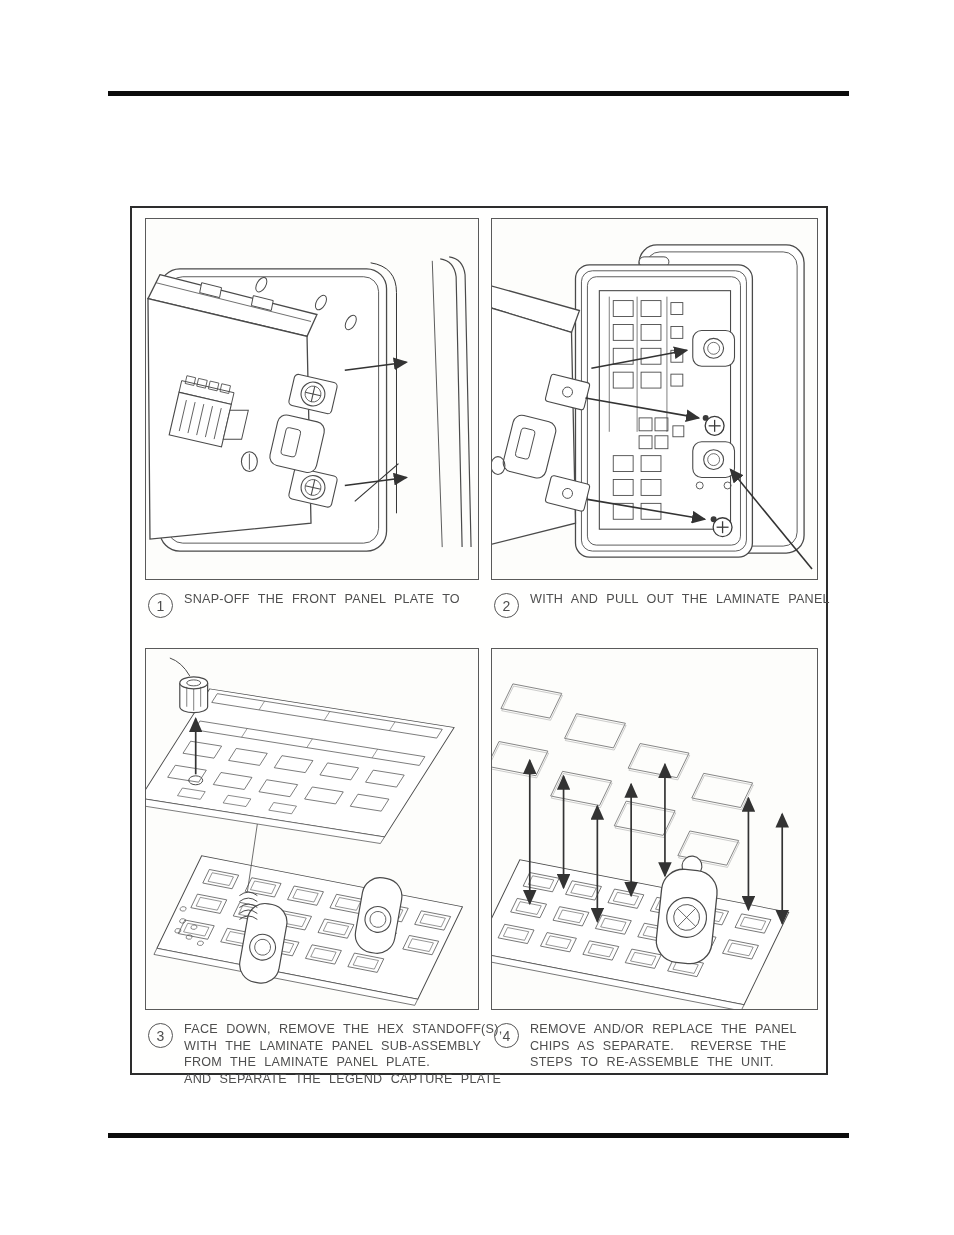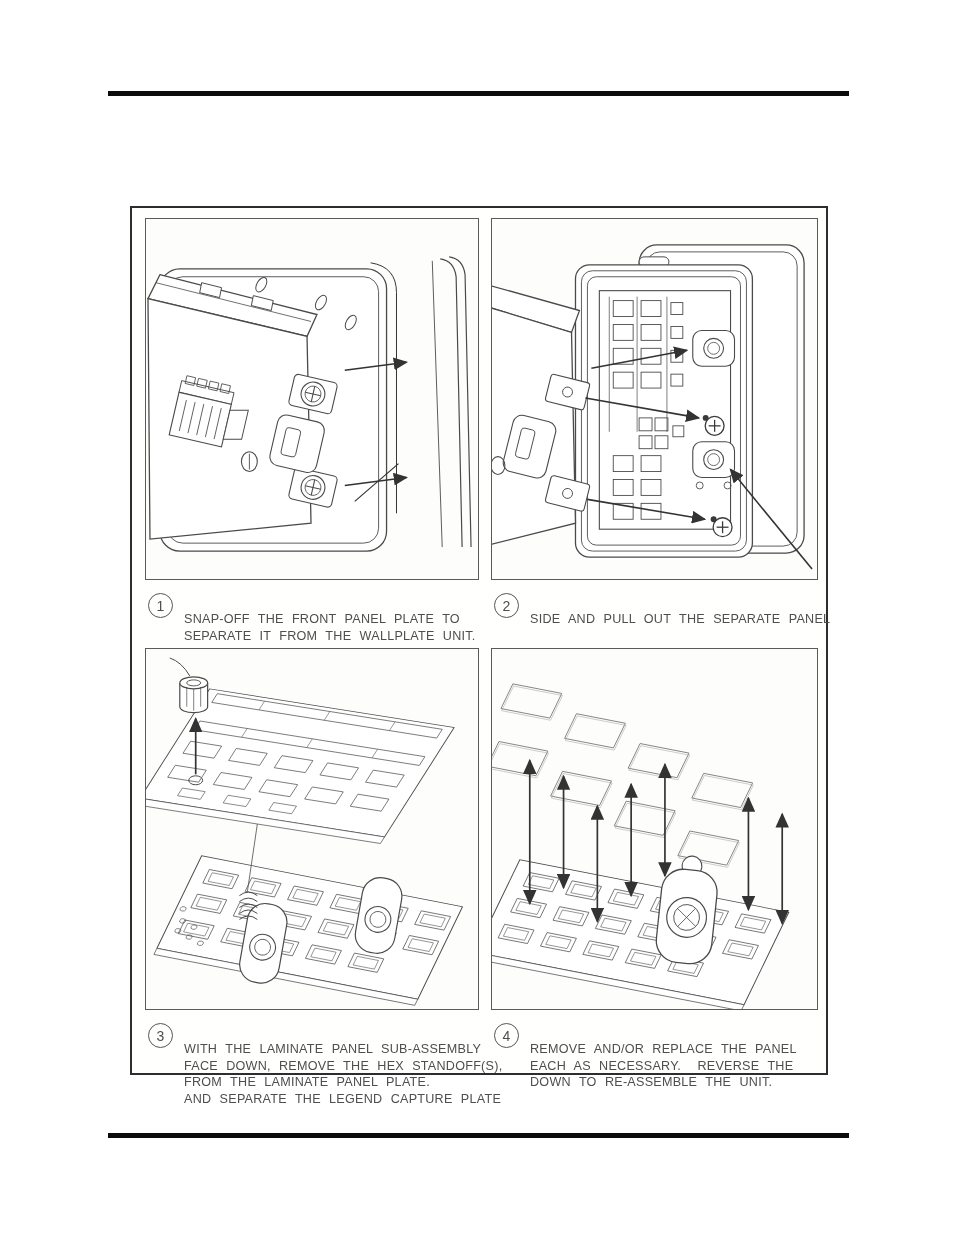--- a/index.html
+++ b/index.html
@@ -29,21 +29,21 @@
   }
   .cap1{left:16px;top:383px;width:336px;}
   .cap2{left:362px;top:383px;width:330px;}
   .cap3{left:16px;top:813px;width:336px;}
   .cap4{left:362px;top:813px;width:330px;}
   .step-circle{
     flex:0 0 auto;width:25px;height:25px;border:1.6px solid #565656;border-radius:50%;
     display:flex;align-items:center;justify-content:center;
     font-size:14px;line-height:1;color:#4e4e4e;margin-top:2px;box-sizing:border-box;
   }
-  .caption-text{font-size:12.6px;line-height:16.6px;letter-spacing:0.25px;word-spacing:4.5px;margin-top:20px;}
+  .caption-text{font-size:12.6px;line-height:16.6px;letter-spacing:0.25px;word-spacing:4.5px;}
   .caption-text div{white-space:pre;}
 </style>
 </head>
 <body>
 
 <div class="page">
 
   <div class="rule rule-top"></div>
 
   <div class="figure-box">
@@ -414,47 +414,46 @@
           <line x1="186" y1="262" x2="206" y2="278" stroke-width="0.8"></line>
           <line x1="188" y1="280" x2="204" y2="260" stroke-width="0.8"></line>
         </g>
       </svg>
     </div>
 
     <div class="caption cap1">
       <div class="step-circle">1</div>
       <div class="caption-text">
         <div>SNAP-OFF THE FRONT PANEL PLATE TO</div>
-        <div>SEPARATE IT FROM THE WALLPLATE UNIT.</div>
       </div>
     </div>
 
     <div class="caption cap2">
       <div class="step-circle">2</div>
       <div class="caption-text">
-        <div>SIDE AND PULL OUT THE SEPARATE PANEL</div>
+        <div>WITH AND PULL OUT THE LAMINATE PANEL</div>
       </div>
     </div>
 
     <div class="caption cap3">
       <div class="step-circle">3</div>
       <div class="caption-text">
+        <div>FACE DOWN, REMOVE THE HEX STANDOFF(S),</div>
         <div>WITH THE LAMINATE PANEL SUB-ASSEMBLY</div>
-        <div>FACE DOWN, REMOVE THE HEX STANDOFF(S),</div>
         <div>FROM THE LAMINATE PANEL PLATE.</div>
         <div>AND SEPARATE THE LEGEND CAPTURE PLATE</div>
       </div>
     </div>
 
     <div class="caption cap4">
       <div class="step-circle">4</div>
       <div class="caption-text">
         <div>REMOVE AND/OR REPLACE THE PANEL</div>
-        <div>EACH AS NECESSARY.  REVERSE THE</div>
-        <div>DOWN TO RE-ASSEMBLE THE UNIT.</div>
+        <div>CHIPS AS SEPARATE.  REVERSE THE</div>
+        <div>STEPS TO RE-ASSEMBLE THE UNIT.</div>
       </div>
     </div>
 
   </div>
 
   <div class="rule rule-bottom"></div>
 
 </div>
 
 </body></html>

